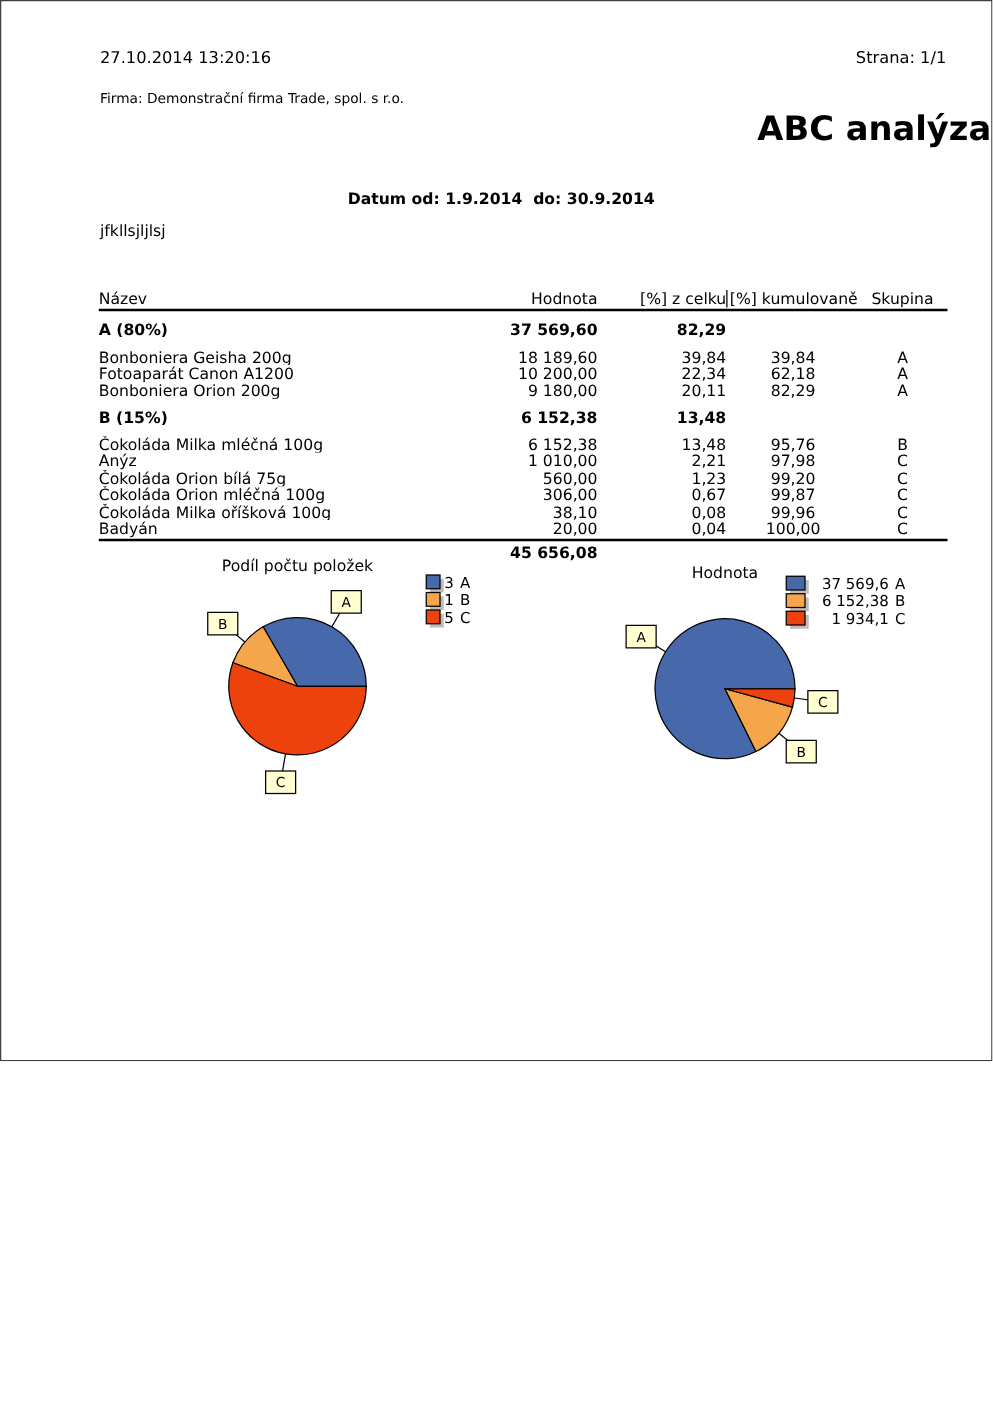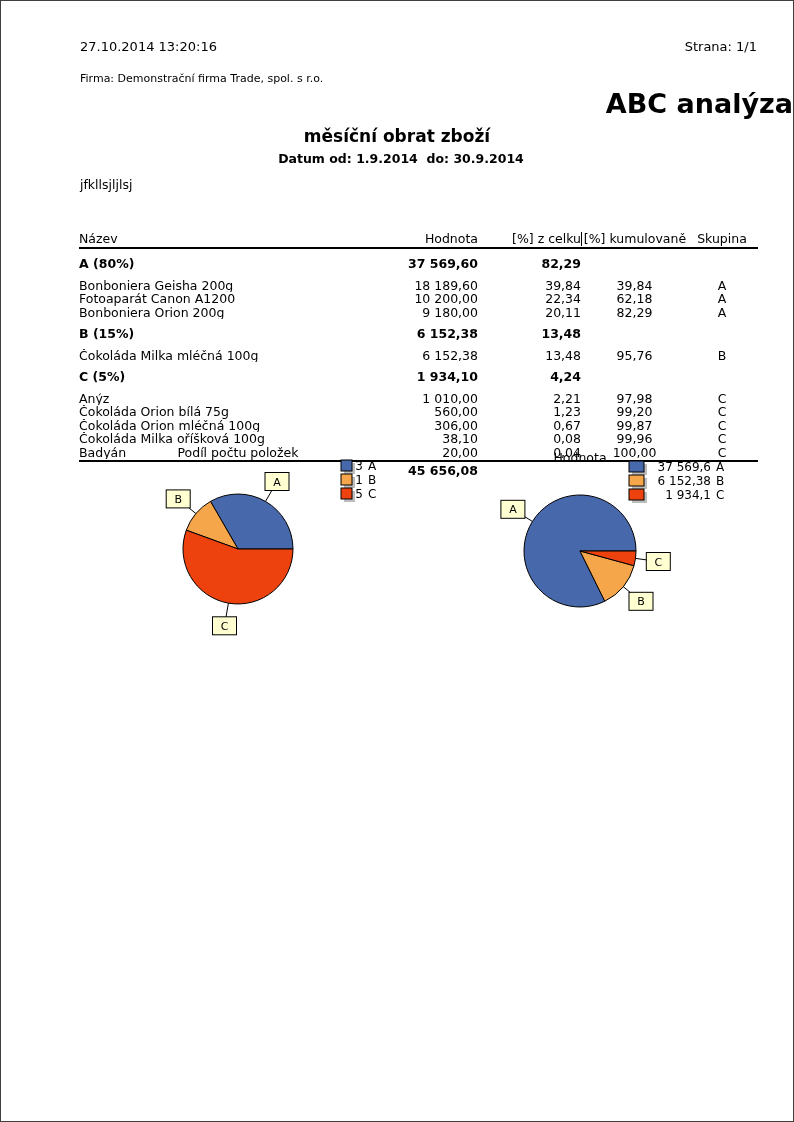--- a/index.html
+++ b/index.html
@@ -1,17 +1,17 @@
 <!DOCTYPE html>
 <html><head>
 <meta charset="utf-8">
 <style>
   html,body { margin:0; padding:0; background:#fff; }
   .page {
-    position:relative; width:794px; height:1122px; background:#ffffff;
+    position:relative; width:794px; height:849px; background:#ffffff;
     border:1px solid #3f3f3f; box-sizing:border-box;
     font-family:"DejaVu Sans", sans-serif; color:#000;
     overflow:hidden;
   }
   .meta-row { position:absolute; left:79px; top:38px; width:677px;
     display:flex; justify-content:space-between; font-size:13px; }
   .company-line { position:absolute; left:79px; top:71px; font-size:11px; }
   .report-title { position:absolute; left:0; top:87px; width:100%;
     text-align:right; font-size:27px; font-weight:bold; }
   .report-subtitle { position:absolute; left:0; top:125px; width:100%;
@@ -43,21 +43,20 @@
 </head>
 <body>
 
 <div class="page">
   <div class="meta-row">
     <span>27.10.2014 13:20:16</span>
     <span>Strana: 1/1</span>
   </div>
   <div class="company-line">Firma: Demonstrační firma Trade, spol. s r.o.</div>
   <div class="report-title">ABC analýza</div>
-  <div class="report-subtitle">měsíční obrat zboží</div>
   <div class="date-range">Datum od: 1.9.2014  do: 30.9.2014</div>
   <div class="note-line">jfkllsjljlsj</div>
 
   <div class="abc-table" id="abc-table">
       <div class="trow thead">
         <div class="c1">Název</div>
         <div class="c2">Hodnota</div>
         <div class="c3">[%] z celku</div>
         <div class="c4">[%] kumulovaně</div>
         <div class="c5">Skupina</div>
@@ -96,27 +95,20 @@
         <div class="c3">13,48</div>
         <div class="c4"></div>
         <div class="c5"></div>
       </div>
       <div class="trow item">
         <div class="c1">Čokoláda Milka mléčná 100g</div>
         <div class="c2">6 152,38</div>
         <div class="c3">13,48</div>
         <div class="c4">95,76</div>
         <div class="c5">B</div>
-      </div>
-      <div class="trow group">
-        <div class="c1">C (5%)</div>
-        <div class="c2">1 934,10</div>
-        <div class="c3">4,24</div>
-        <div class="c4"></div>
-        <div class="c5"></div>
       </div>
       <div class="trow item">
         <div class="c1">Anýz</div>
         <div class="c2">1 010,00</div>
         <div class="c3">2,21</div>
         <div class="c4">97,98</div>
         <div class="c5">C</div>
       </div>
       <div class="trow item">
         <div class="c1">Čokoláda Orion bílá 75g</div>

